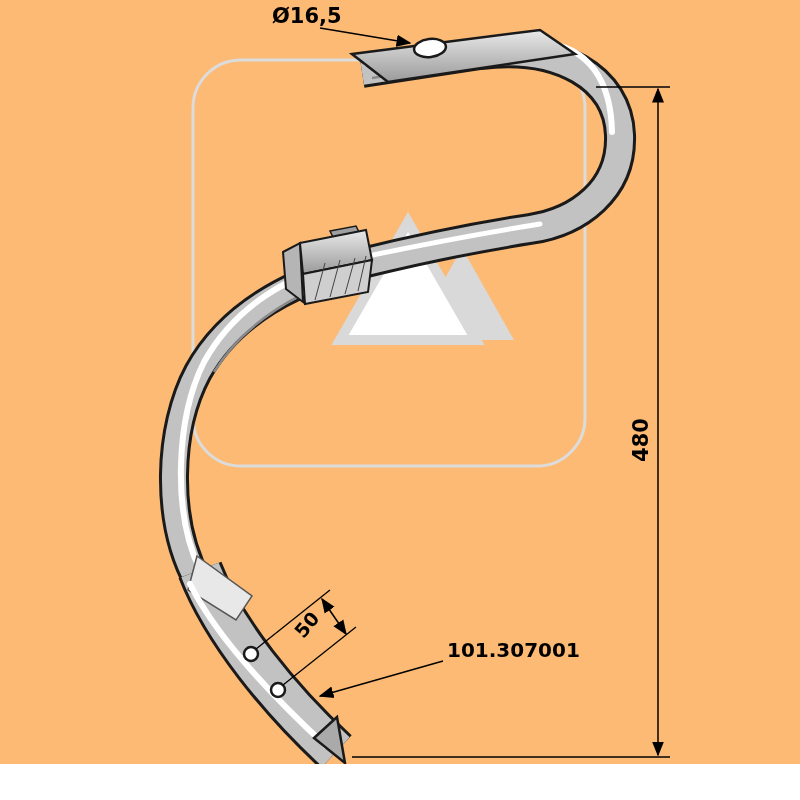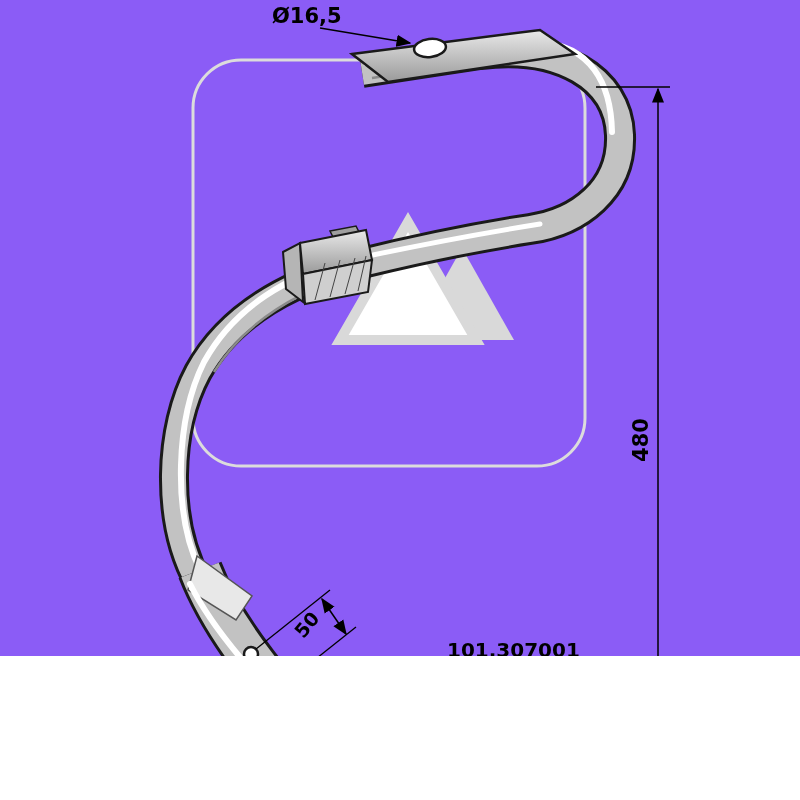--- a/index.html
+++ b/index.html
@@ -1,16 +1,16 @@
 <!DOCTYPE html>
 <html><head>
 <meta charset="utf-8">
 <style>
   html,body{margin:0;padding:0;background:#ffffff;}
-  .stage{position:relative;width:800px;height:656px;background:#8b5cf6;overflow:hidden;
+  .stage{position:relative;width:800px;height:764px;background:#fdba74;overflow:hidden;
          font-family:"DejaVu Sans", sans-serif;}
   svg{position:absolute;left:0;top:0;}
   text{font-family:"DejaVu Sans", sans-serif;font-weight:bold;fill:#000;}
   .dim-text{font-size:21px;}
   .part-text{font-size:20px;}
   .small-dim{font-size:19px;}
 </style>
 </head>
 <body>
 

